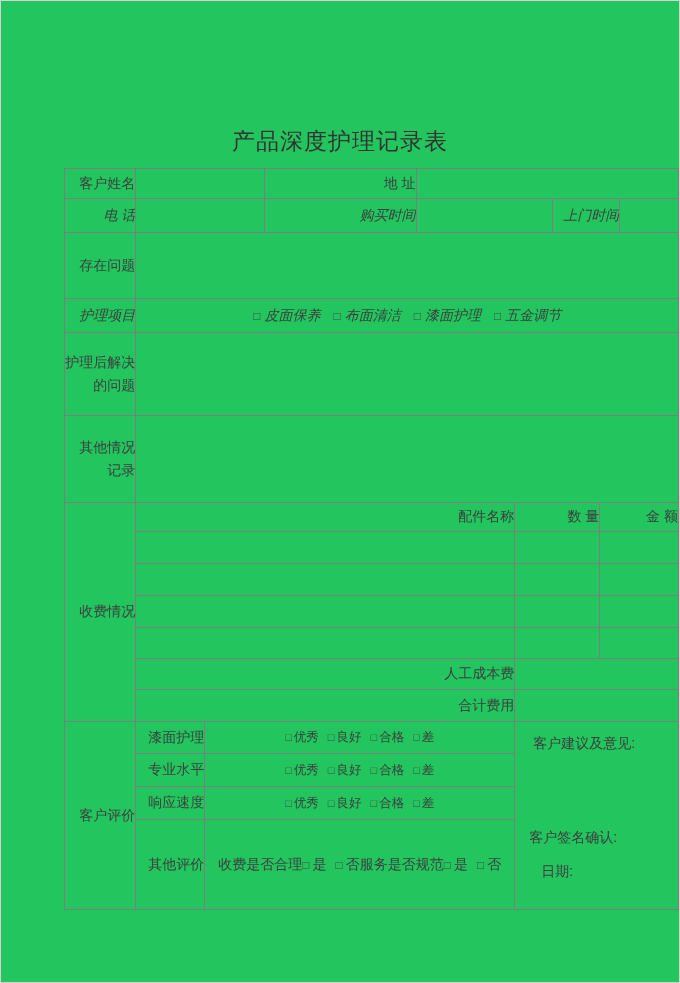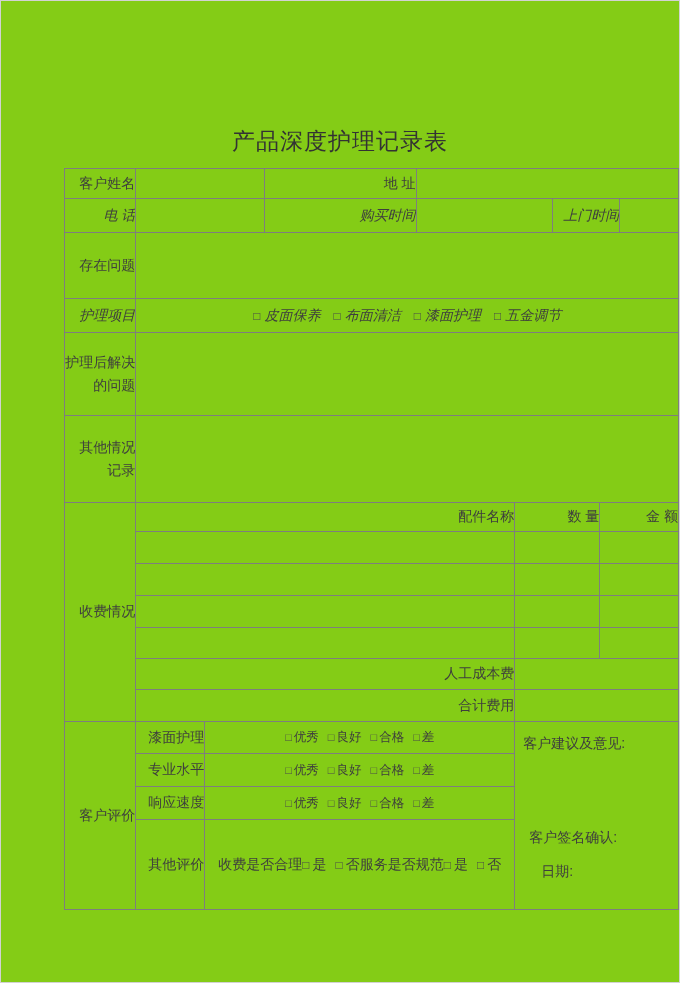--- a/index.html
+++ b/index.html
@@ -3,21 +3,21 @@
 <meta charset="utf-8">
 <style>
   * { box-sizing: border-box; }
   html,body { margin:0; padding:0; }
   body {
     width:680px; height:983px; background:#f4f4f4;
     font-family:"Liberation Sans","DejaVu Sans",sans-serif;
   }
   .page {
     position:absolute; left:0; top:0; width:680px; height:983px;
-    background:#84cc16; border:1px solid #d2d2d2;
+    background:#22c55e; border:1px solid #d2d2d2;
   }
   .title {
     position:absolute; top:126px; left:0; width:100%;
     text-align:center; font-size:23px; line-height:28px;
     letter-spacing:1px; color:#333333; font-weight:400;
   }
   table.form {
     position:absolute; left:63px; top:167px;
     border-collapse:collapse; table-layout:fixed;
   }
@@ -41,21 +41,21 @@
   .ratings .cb { margin-right:2px; font-size:11px; }
   .qwrap {
     height:89px; display:flex; flex-direction:row;
     justify-content:space-evenly; padding:0 13px;
   }
   .q-line { display:flex; justify-content:space-between; align-items:center; white-space:nowrap; }
   .yn .cb { margin-right:3px; }
   .yn span.word { margin-right:9px; }
   .yn span.word:last-child { margin-right:0; }
   td.feedback { text-align:left; vertical-align:top; }
-  .suggest { margin:12px 0 0 8px; line-height:18px; }
+  .suggest { margin:12px 0 0 18px; line-height:18px; }
   .sign    { margin:76px 0 0 14px; line-height:18px; }
   .date    { margin:16px 0 0 26px; line-height:18px; }
 </style>
 </head>
 <body>
 
 <div class="page">
   <div class="title">产品深度护理记录表</div>
 
   <table class="form">

